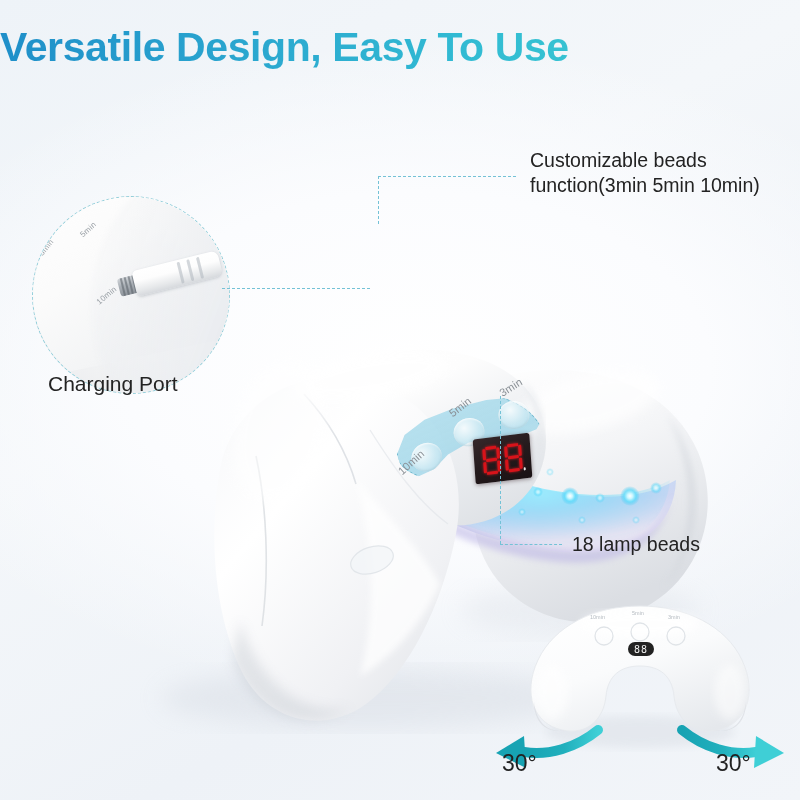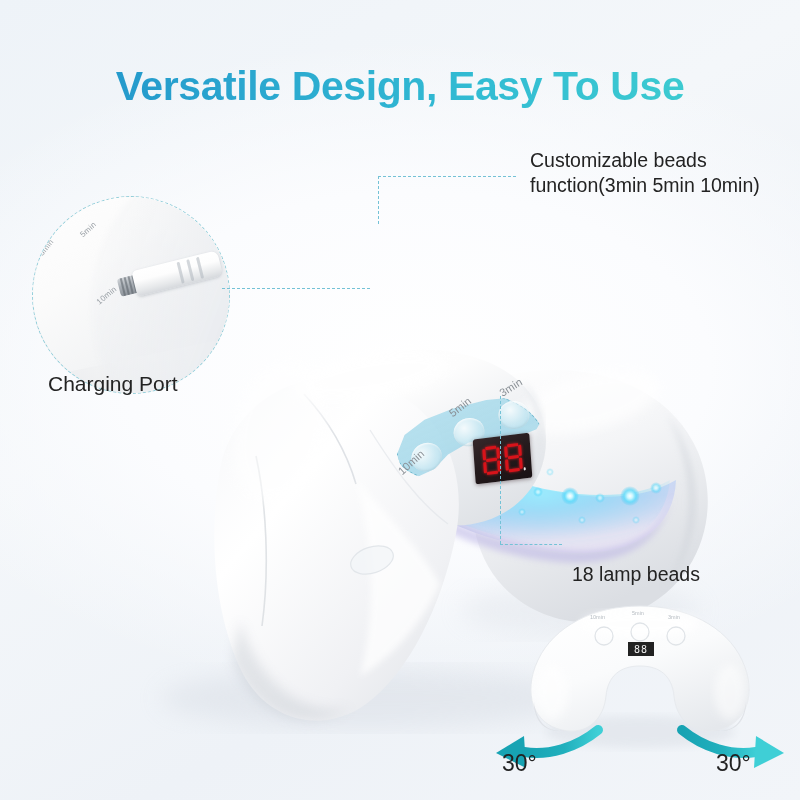--- a/index.html
+++ b/index.html
@@ -10,27 +10,26 @@
   }
   #stage{
     position:relative;width:800px;height:800px;
     background:
       radial-gradient(ellipse 700px 420px at 52% 46%, #ffffff 0%, #fbfcfe 42%, rgba(240,244,249,0) 78%),
       linear-gradient(150deg,#eef3f8 0%,#f4f7fa 38%,#eef2f7 70%,#f2f5f9 100%);
   }
 
   
   #title{
-    position:absolute;left:0;top:24px;width:800px;text-align:center;
+    position:absolute;left:0;top:24px;width:800px;
     font-size:41px;font-weight:bold;letter-spacing:-0.4px;
     background:linear-gradient(90deg,#1f8fc9 0%,#2aa6cf 30%,#32bcd3 60%,#42d2cf 100%);
     -webkit-background-clip:text;background-clip:text;
     color:transparent;-webkit-text-fill-color:transparent;
     white-space:nowrap;
-    margin-top:39px;
   }
 
   
   .lead{position:absolute;border-color:#7fc6d8;}
   .lead-h{border-top:1.4px dashed #74c2d6;}
   .lead-v{border-left:1.4px dashed #74c2d6;}
 
   .anno{
     position:absolute;color:#232323;font-size:19.5px;line-height:25px;
     white-space:nowrap;
@@ -349,21 +348,21 @@
 
   <div class="lead lead-v" style="left:378px;top:176px;height:48px;"></div>
   <div class="lead lead-h" style="left:378px;top:176px;width:138px;"></div>
   <div class="anno" style="left:530px;top:148px;">
     <div>Customizable beads</div>
     <div>function(3min 5min 10min)</div>
   </div>
 
   <div class="lead lead-v" style="left:500px;top:396px;height:148px;"></div>
   <div class="lead lead-h" style="left:500px;top:544px;width:62px;"></div>
-  <div class="anno" style="left:572px;top:532px;margin-top:30px;">18 lamp beads</div>
+  <div class="anno" style="left:572px;top:532px;">18 lamp beads</div>
 
   <div id="inset">
     <svg class="arrowsvg" viewBox="0 0 300 200">
       <defs>
         <linearGradient id="uBody" x1="0.2" y1="0" x2="0.8" y2="1">
           <stop offset="0%" stop-color="#ffffff"></stop>
           <stop offset="45%" stop-color="#fafbfc"></stop>
           <stop offset="100%" stop-color="#e5e8ec"></stop>
         </linearGradient>
         <linearGradient id="arrowGrad" x1="0" y1="0" x2="1" y2="0">
@@ -405,21 +404,21 @@
 
       <g>
         <path d="M 192 138 C 214 156, 242 164, 266 160" fill="none" stroke="url(#arrowGrad)" stroke-width="10" stroke-linecap="round"></path>
         <path d="M 266 144 L 294 161 L 264 176 Z" fill="#3fcfd6"></path>
       </g>
     </svg>
 
     <div class="deg" style="left:12px;">30°</div>
     <div class="deg" style="left:226px;">30°</div>
 
-    <div style="position:absolute;left:138px;top:50px;width:26px;height:14px;background:#222;border-radius:0;
+    <div style="position:absolute;left:138px;top:50px;width:26px;height:14px;background:#222;border-radius:7px;
                 display:flex;align-items:center;justify-content:center;">
       <span style="color:#f2f2f2;font-family:'DejaVu Sans Mono',monospace;font-size:10px;letter-spacing:1px;">88</span>
     </div>
 
     <div style="position:absolute;left:100px;top:22px;font-size:5.5px;color:#b6bcc2;">10min</div>
     <div style="position:absolute;left:142px;top:18px;font-size:5.5px;color:#b6bcc2;">5min</div>
     <div style="position:absolute;left:178px;top:22px;font-size:5.5px;color:#b6bcc2;">3min</div>
   </div>
 
 </div>

